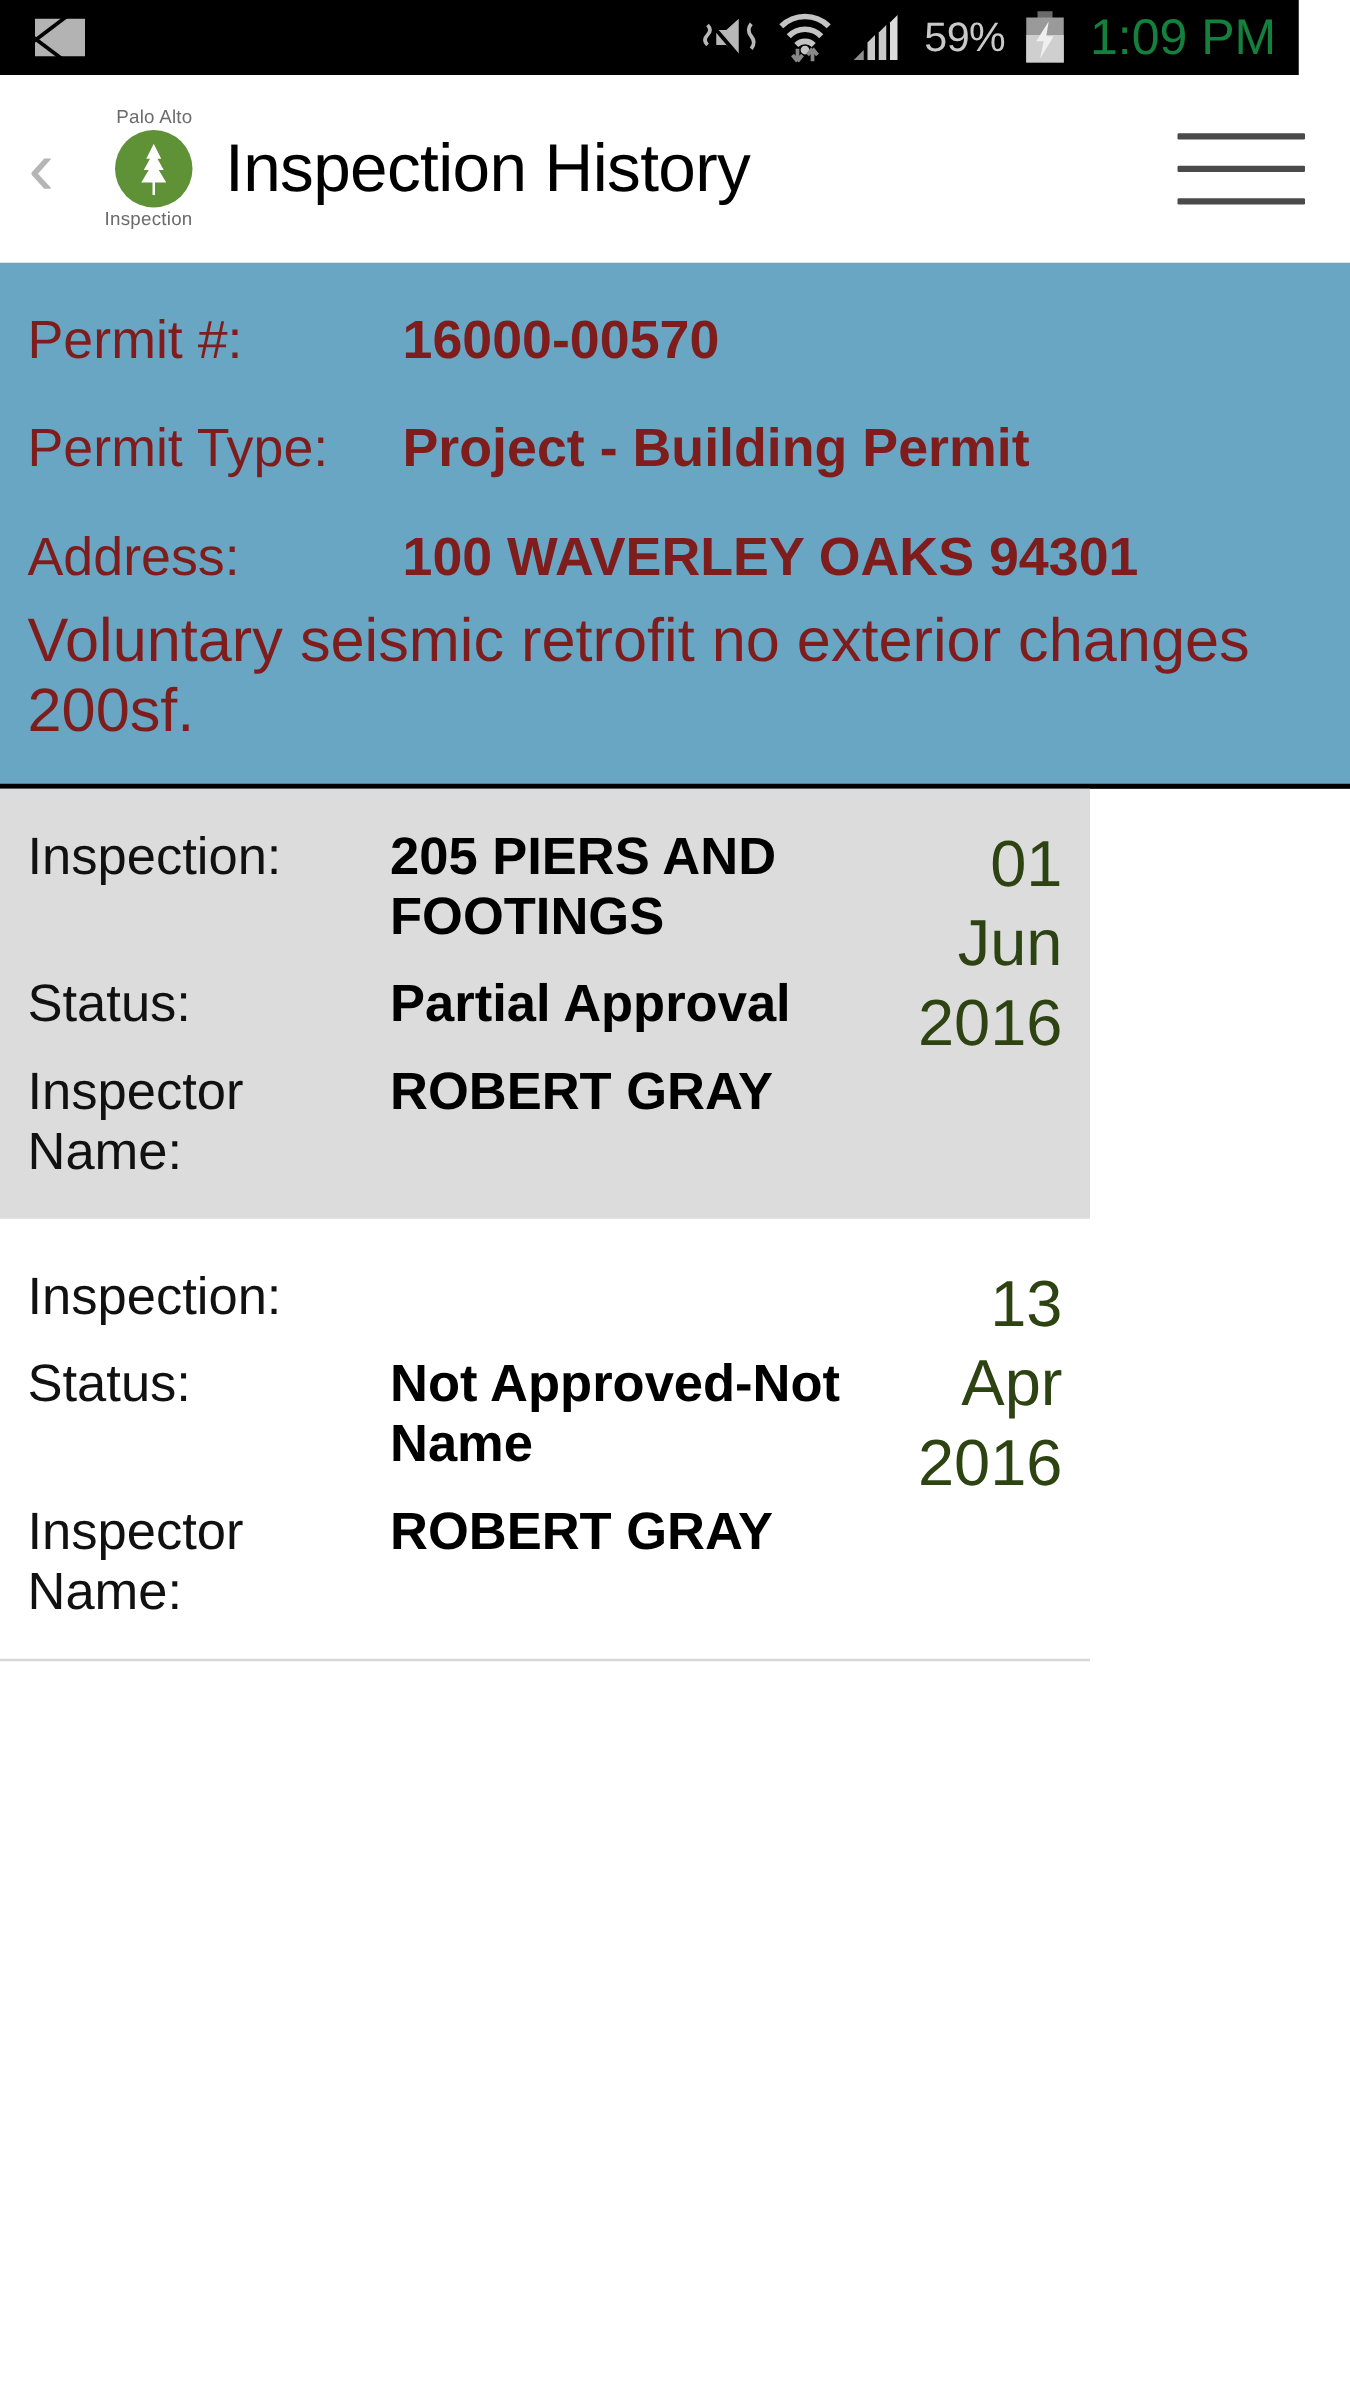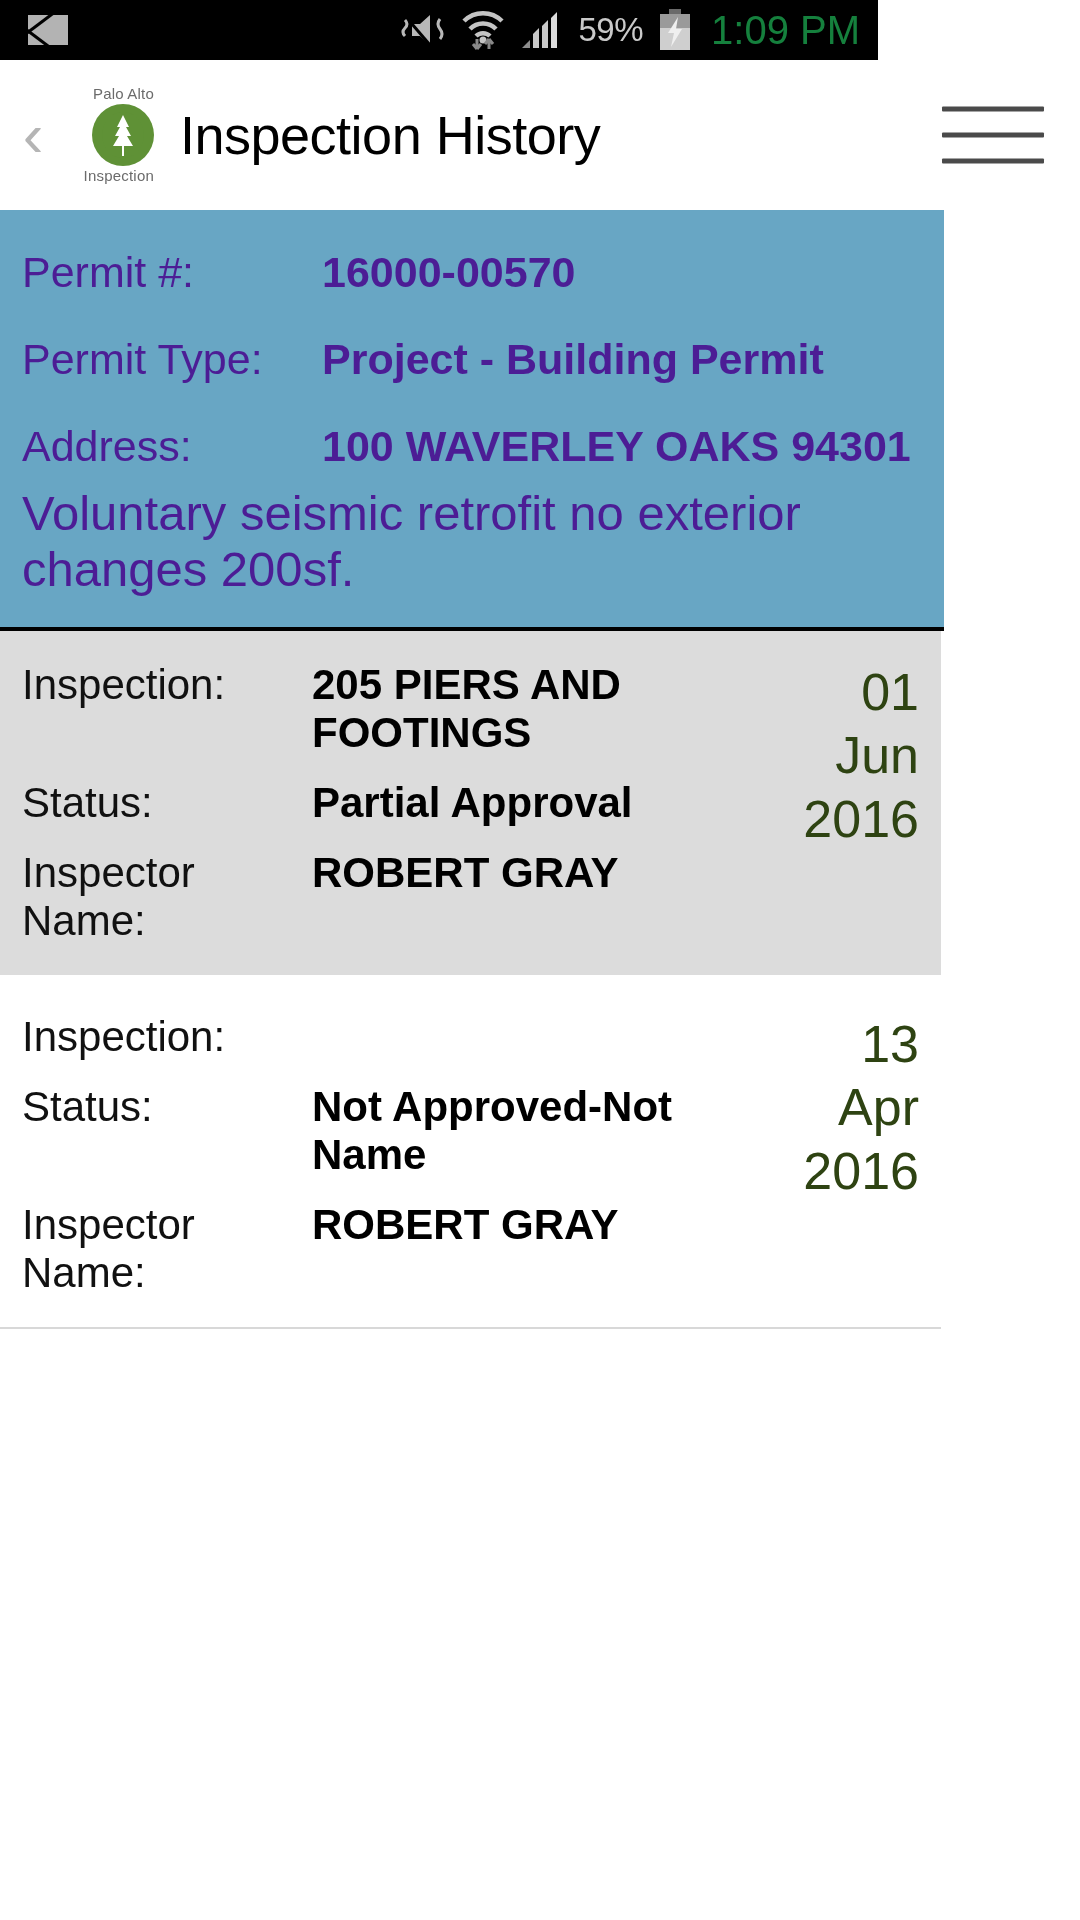--- a/index.html
+++ b/index.html
@@ -1,20 +1,20 @@
 <!DOCTYPE html>
 <html><head>
 <meta charset="utf-8">
 <style>
   * { margin:0; padding:0; box-sizing:border-box; }
   html,body { width:1080px; height:1920px; background:#ffffff;
     font-family:"Liberation Sans", sans-serif; }
 
   
-  .statusbar { width:878px; height:60px; background:#000; position:relative;
+  .statusbar { width:1039px; height:60px; background:#000; position:relative;
     display:flex; align-items:center; }
   .sb-left { position:absolute; left:28px; top:0; height:60px;
     display:flex; align-items:center; }
   .sb-right { position:absolute; right:18px; top:0; height:60px;
     display:flex; align-items:center; gap:14px; }
   .env { width:40px; height:30px; background:#b3b3b3; position:relative; }
   .env:before, .env:after { content:""; position:absolute; left:0; width:47px;
     height:2.6px; background:#000; top:14px; }
   .env:before { transform:rotate(37deg); transform-origin:0 0; }
   .env:after  { transform:rotate(-37deg); transform-origin:0 100%; top:16px; }
@@ -32,29 +32,29 @@
   .logo-top, .logo-bot { font-size:15px; color:#6b6b6b; line-height:1.1;
     letter-spacing:0.2px; }
   .logo-circle { width:62px; height:62px; border-radius:50%; background:#5f9136;
     display:flex; align-items:center; justify-content:center; margin:2px 0; }
   .apptitle { font-size:54px; color:#000; margin-left:26px; letter-spacing:-0.5px; }
   .burger { position:absolute; right:36px; top:50%; transform:translateY(-50%);
     width:102px; display:flex; flex-direction:column; gap:21px; }
   .burger span { display:block; height:5px; background:#4a4a4a; border-radius:1px; }
 
   
-  .permit { width:944px; background:#68a6c4; color:#4c1d95;
+  .permit { width:1080px; background:#68a6c4; color:#7f1d1d;
     padding:38px 22px 30px 22px; border-bottom:4px solid #000; }
   .prow { display:flex; align-items:baseline; margin-bottom:38px; }
   .plabel { font-size:43px; font-weight:400; width:300px; flex:none; }
   .pval { font-size:43px; font-weight:bold;text-align:right; }
   .pdesc { font-size:49px; font-weight:400; margin-top:6px; }
 
   
-  .record { width:941px; display:flex; padding:30px 22px 30px 22px; }
+  .record { width:872px; display:flex; padding:30px 22px 30px 22px; }
   .record.alt { background:#dcdcdc; }
   .record.plain { background:#ffffff; border-bottom:2px solid #d8d8d8;
     margin-top:8px; }
   .rec-main { flex:1 1 auto; }
   .rrow { display:flex; align-items:baseline; margin-bottom:22px; }
   .rrow:last-child { margin-bottom:0; }
   .rlabel { font-size:42px; color:#111; width:290px; flex:none; }
   .rval { font-size:42px; color:#000; font-weight:bold; }
   .rec-date { width:160px; flex:none; text-align:right; color:#2e4312;
     font-size:52px; line-height:1.22; }

